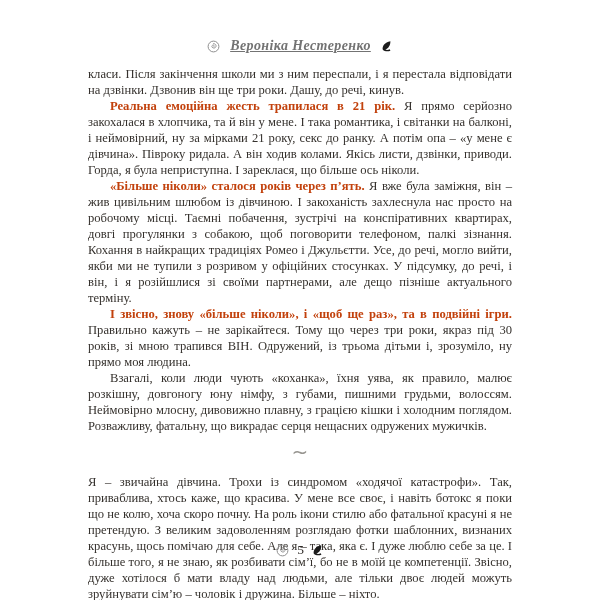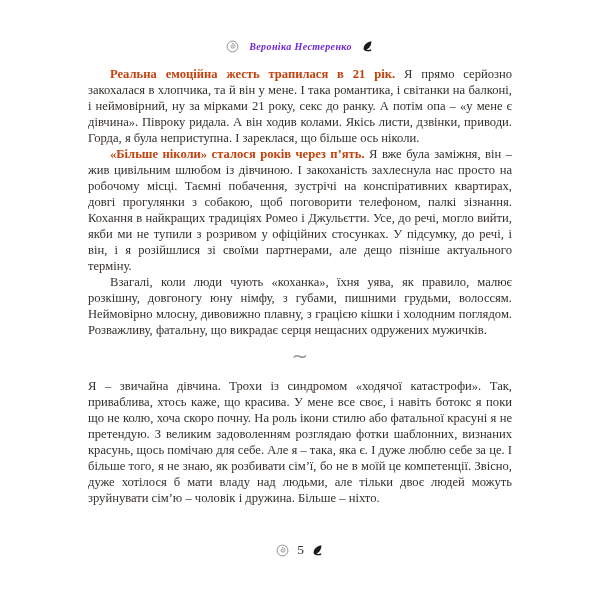--- a/index.html
+++ b/index.html
@@ -16,23 +16,24 @@
     margin-top: 38px;
     display: flex;
     justify-content: center;
     align-items: center;
     gap: 10px;
     height: 16px;
   }
   .author {
     font-style: italic;
     font-weight: bold;
-    font-size: 10px;
+    font-size: 14px;
     letter-spacing: 0.4px;
-    color: #6d28d9;
+    color: #737373;
+    text-decoration: underline;
   }
   .orn { display: inline-flex; align-items: center; }
   .content {
     width: 424px;
     margin: 12px auto 0 auto;
     font-size: 12.6px;
     line-height: 16px;
     text-align: justify;
     hyphens: auto;
     -webkit-hyphens: auto;
@@ -73,22 +74,24 @@
     </span>
     <span class="author">Вероніка Нестеренко</span>
     <span class="orn">
       <svg width="12" height="12" viewBox="0 0 12 12">
         <path d="M1.8 9.8 C0.9 6.2 3.8 2.2 9.4 1.2 C9.5 4.8 7.6 8.4 4.4 9.6 C5.8 10.1 7.3 9.9 8.8 9.2 L9.4 10.8 C6.8 11.8 3.4 11.4 1.8 9.8 Z" fill="#1c1c1c"></path>
       </svg>
     </span>
   </div>
 
   <div class="content">
+    <p><b class="lead"></b> <span>класи. Після закінчення школи ми з ним переспали, і я перестала відповідати на дзвінки. Дзвонив він ще три роки. Дашу, до речі, кинув.</span></p>
     <p class="indent"><b class="lead">Реальна емоційна жесть трапилася в 21 рік.</b> <span>Я прямо серйозно закохалася в хлопчика, та й він у мене. І така романтика, і світанки на балконі, і неймовірний, ну за мірками 21 року, секс до ранку. А потім опа – «у мене є дівчина». Півроку ридала. А він ходив колами. Якісь листи, дзвінки, приводи. Горда, я була неприступна. І зареклася, що більше ось ніколи.</span></p>
     <p class="indent"><b class="lead">«Більше ніколи» сталося років через п’ять.</b> <span>Я вже була заміжня, він – жив цивільним шлюбом із дівчиною. І закоханість захлеснула нас просто на робочому місці. Таємні побачення, зустрічі на конспіративних квартирах, довгі прогулянки з собакою, щоб поговорити телефоном, палкі зізнання. Кохання в найкращих традиціях Ромео і Джульєтти. Усе, до речі, могло вийти, якби ми не тупили з розривом у офіційних стосунках. У підсумку, до речі, і він, і я розійшлися зі своїми партнерами, але дещо пізніше актуального терміну.</span></p>
+    <p class="indent"><b class="lead">І звісно, знову «більше ніколи», і «щоб ще раз», та в подвійні ігри.</b> <span>Правильно кажуть – не зарікайтеся. Тому що через три роки, якраз під 30 років, зі мною трапився ВІН. Одружений, із трьома дітьми і, зрозуміло, ну прямо моя людина.</span></p>
     <p class="indent"><b class="lead"></b> <span>Взагалі, коли люди чують «коханка», їхня уява, як правило, малює розкішну, довгоногу юну німфу, з губами, пишними грудьми, волоссям. Неймовірно млосну, дивовижно плавну, з грацією кішки і холодним поглядом. Розважливу, фатальну, що викрадає серця нещасних одружених мужичків.</span></p>
 
     <div class="separator">~</div>
 
     <p><b class="lead"></b> <span>Я – звичайна дівчина. Трохи із синдромом «ходячої катастрофи». Так, приваблива, хтось каже, що красива. У мене все своє, і навіть ботокс я поки що не колю, хоча скоро почну. На роль ікони стилю або фатальної красуні я не претендую. З великим задоволенням розглядаю фотки шаблонних, визнаних красунь, щось помічаю для себе. Але я – така, яка є. І дуже люблю себе за це. І більше того, я не знаю, як розбивати сім’ї, бо не в моїй це компетенції. Звісно, дуже хотілося б мати владу над людьми, але тільки двоє людей можуть зруйнувати сім’ю – чоловік і дружина. Більше – ніхто.</span></p>
   </div>
 
   <div class="footer">
     <span class="orn">
       <svg width="13" height="13" viewBox="0 0 13 13">

